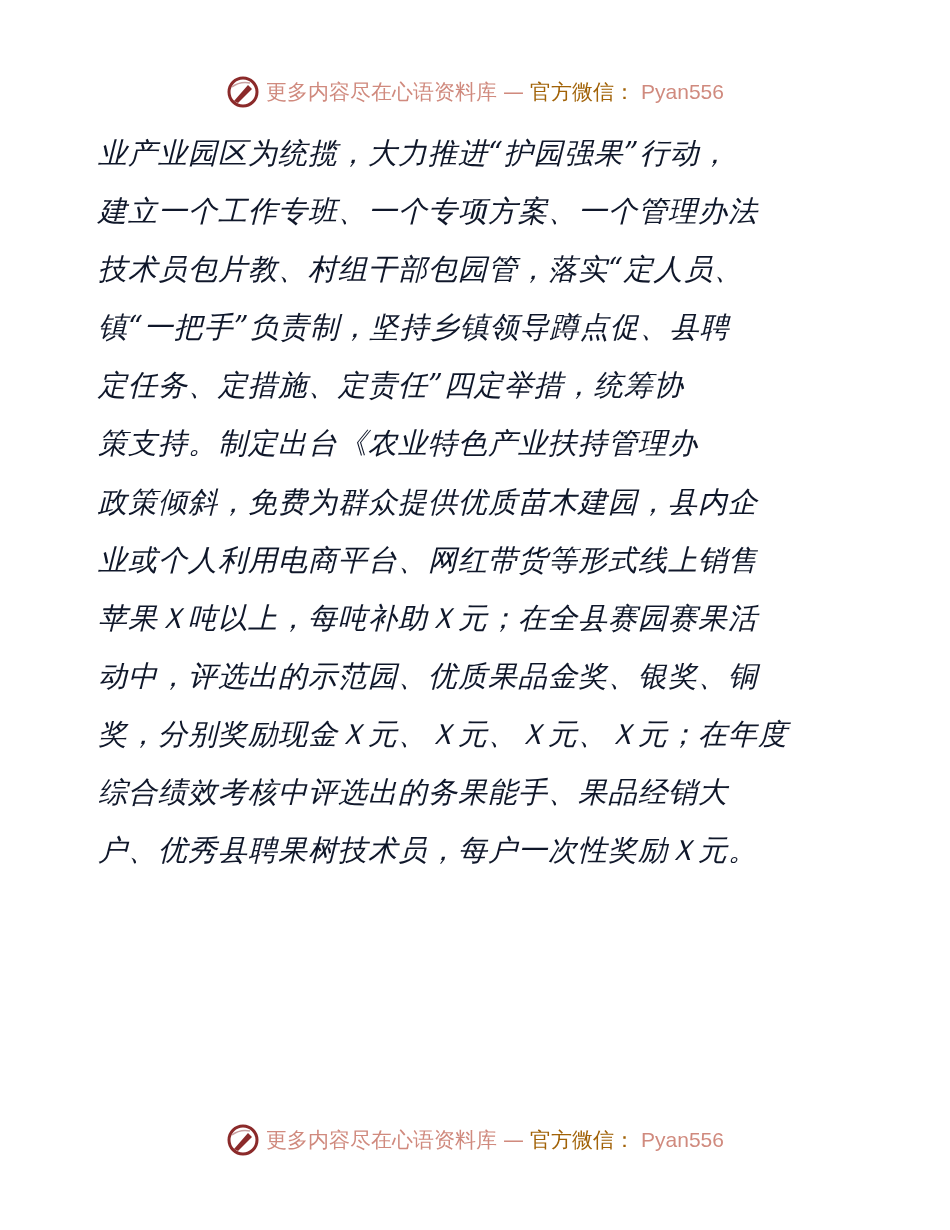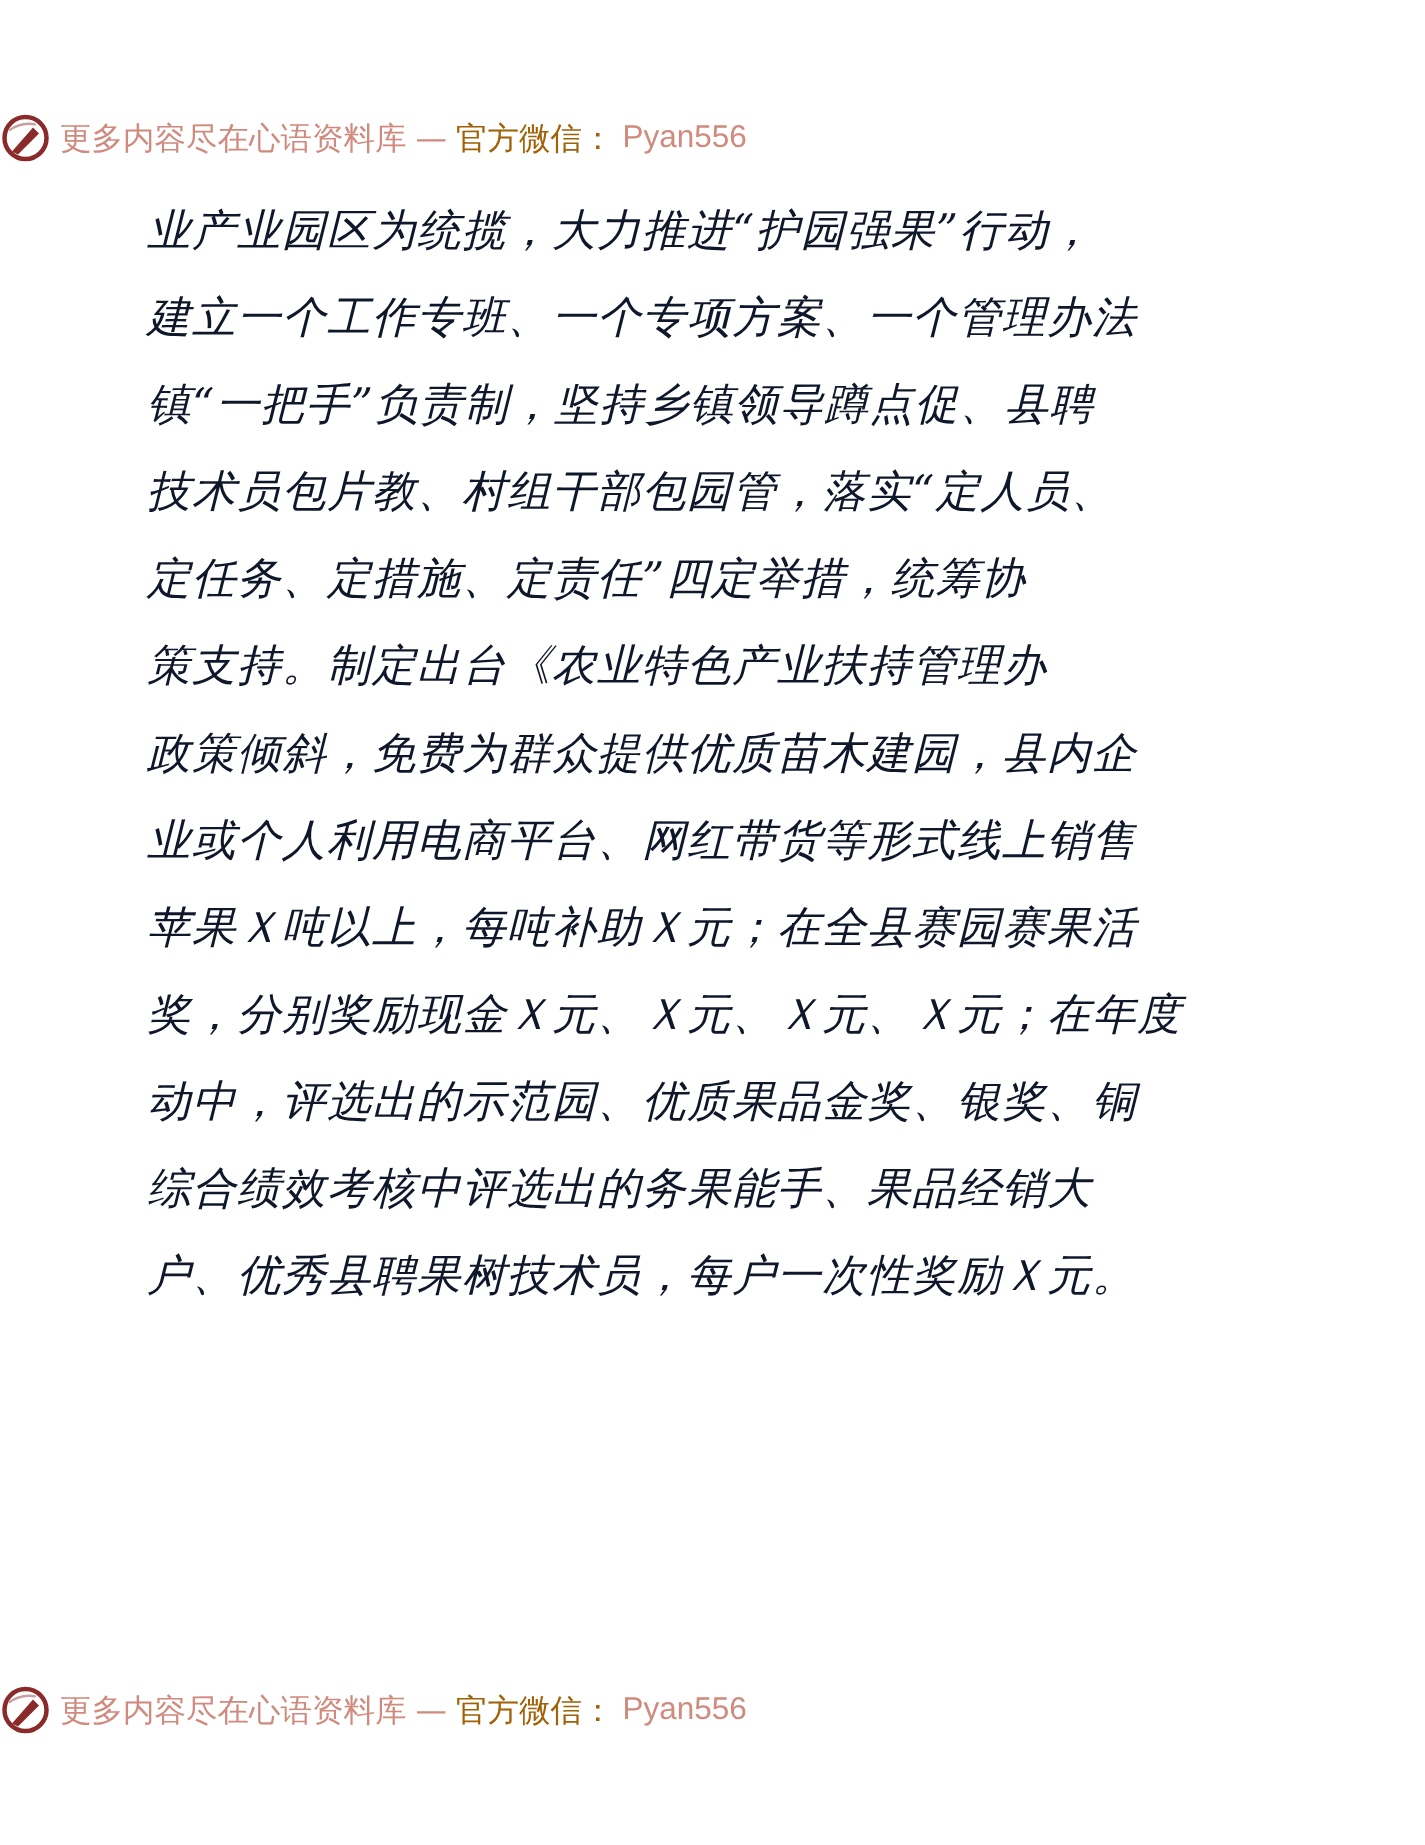--- a/index.html
+++ b/index.html
@@ -1,17 +1,17 @@
 <!DOCTYPE html>
 <html><head>
 <meta charset="utf-8">
 <style>
   html, body { margin:0; padding:0; background:#fff; }
   body { width:950px; height:1230px; position:relative; overflow:hidden; font-family:"DejaVu Serif", "Liberation Serif", serif; }
-  .banner { position:absolute; left:0; width:950px; height:40px; display:flex; justify-content:flex-start; align-items:center; }
+  .banner { position:absolute; left:0; width:950px; height:40px; display:flex; justify-content:center; align-items:center; }
   .banner.top { top:72px; }
   .banner.bottom { top:1120px; }
   .banner-inner { display:flex; align-items:center; gap:6px; }
   .logo { width:34px; height:34px; }
   .b-site { color:#d08a7e; font-size:21px; font-family:"DejaVu Serif", serif; letter-spacing:0px; }
   .b-dash { color:#d08a7e; font-size:21px; font-family:"DejaVu Sans", sans-serif; }
   .b-wx { color:#a16207; font-size:21px; font-family:"DejaVu Serif", serif; }
   .b-id { color:#d08a7e; font-size:21px; font-family:"Liberation Sans", sans-serif; }
   .content { position:absolute; left:98px; top:124px; width:760px; }
   .line { height:58.1px; line-height:58px; font-size:29px; color:#0f172a; white-space:nowrap; letter-spacing:1px;font-style:italic; }
@@ -29,29 +29,29 @@
     <span class="b-site">更多内容尽在心语资料库</span>
     <span class="b-dash">—</span>
     <span class="b-wx">官方微信：</span>
     <span class="b-id">Pyan556</span>
   </div>
 </div>
 
 <div class="content">
   <div class="line">业产业园区为统揽，大力推进“护园强果”行动，</div>
   <div class="line">建立一个工作专班、一个专项方案、一个管理办法</div>
+  <div class="line">技术员包片教、村组干部包园管，落实“定人员、</div>
   <div class="line">镇“一把手”负责制，坚持乡镇领导蹲点促、县聘</div>
-  <div class="line">技术员包片教、村组干部包园管，落实“定人员、</div>
   <div class="line">定任务、定措施、定责任”四定举措，统筹协</div>
   <div class="line">策支持。制定出台《农业特色产业扶持管理办</div>
   <div class="line">政策倾斜，免费为群众提供优质苗木建园，县内企</div>
   <div class="line">业或个人利用电商平台、网红带货等形式线上销售</div>
   <div class="line">苹果Ｘ吨以上，每吨补助Ｘ元；在全县赛园赛果活</div>
+  <div class="line">动中，评选出的示范园、优质果品金奖、银奖、铜</div>
   <div class="line">奖，分别奖励现金Ｘ元、Ｘ元、Ｘ元、Ｘ元；在年度</div>
-  <div class="line">动中，评选出的示范园、优质果品金奖、银奖、铜</div>
   <div class="line">综合绩效考核中评选出的务果能手、果品经销大</div>
   <div class="line">户、优秀县聘果树技术员，每户一次性奖励Ｘ元。</div>
 </div>
 
 <div class="banner bottom">
   <div class="banner-inner">
     <svg class="logo" viewBox="0 0 34 34">
       <circle cx="17" cy="17" r="14" fill="none" stroke="#8b2a2a" stroke-width="3"></circle>
       <path d="M8 26 L22 10 L26 14 L12 28 Z" fill="#8b2a2a"></path>
       <path d="M6 12 Q14 6 24 8" fill="none" stroke="#c9a0a0" stroke-width="1.5"></path>

